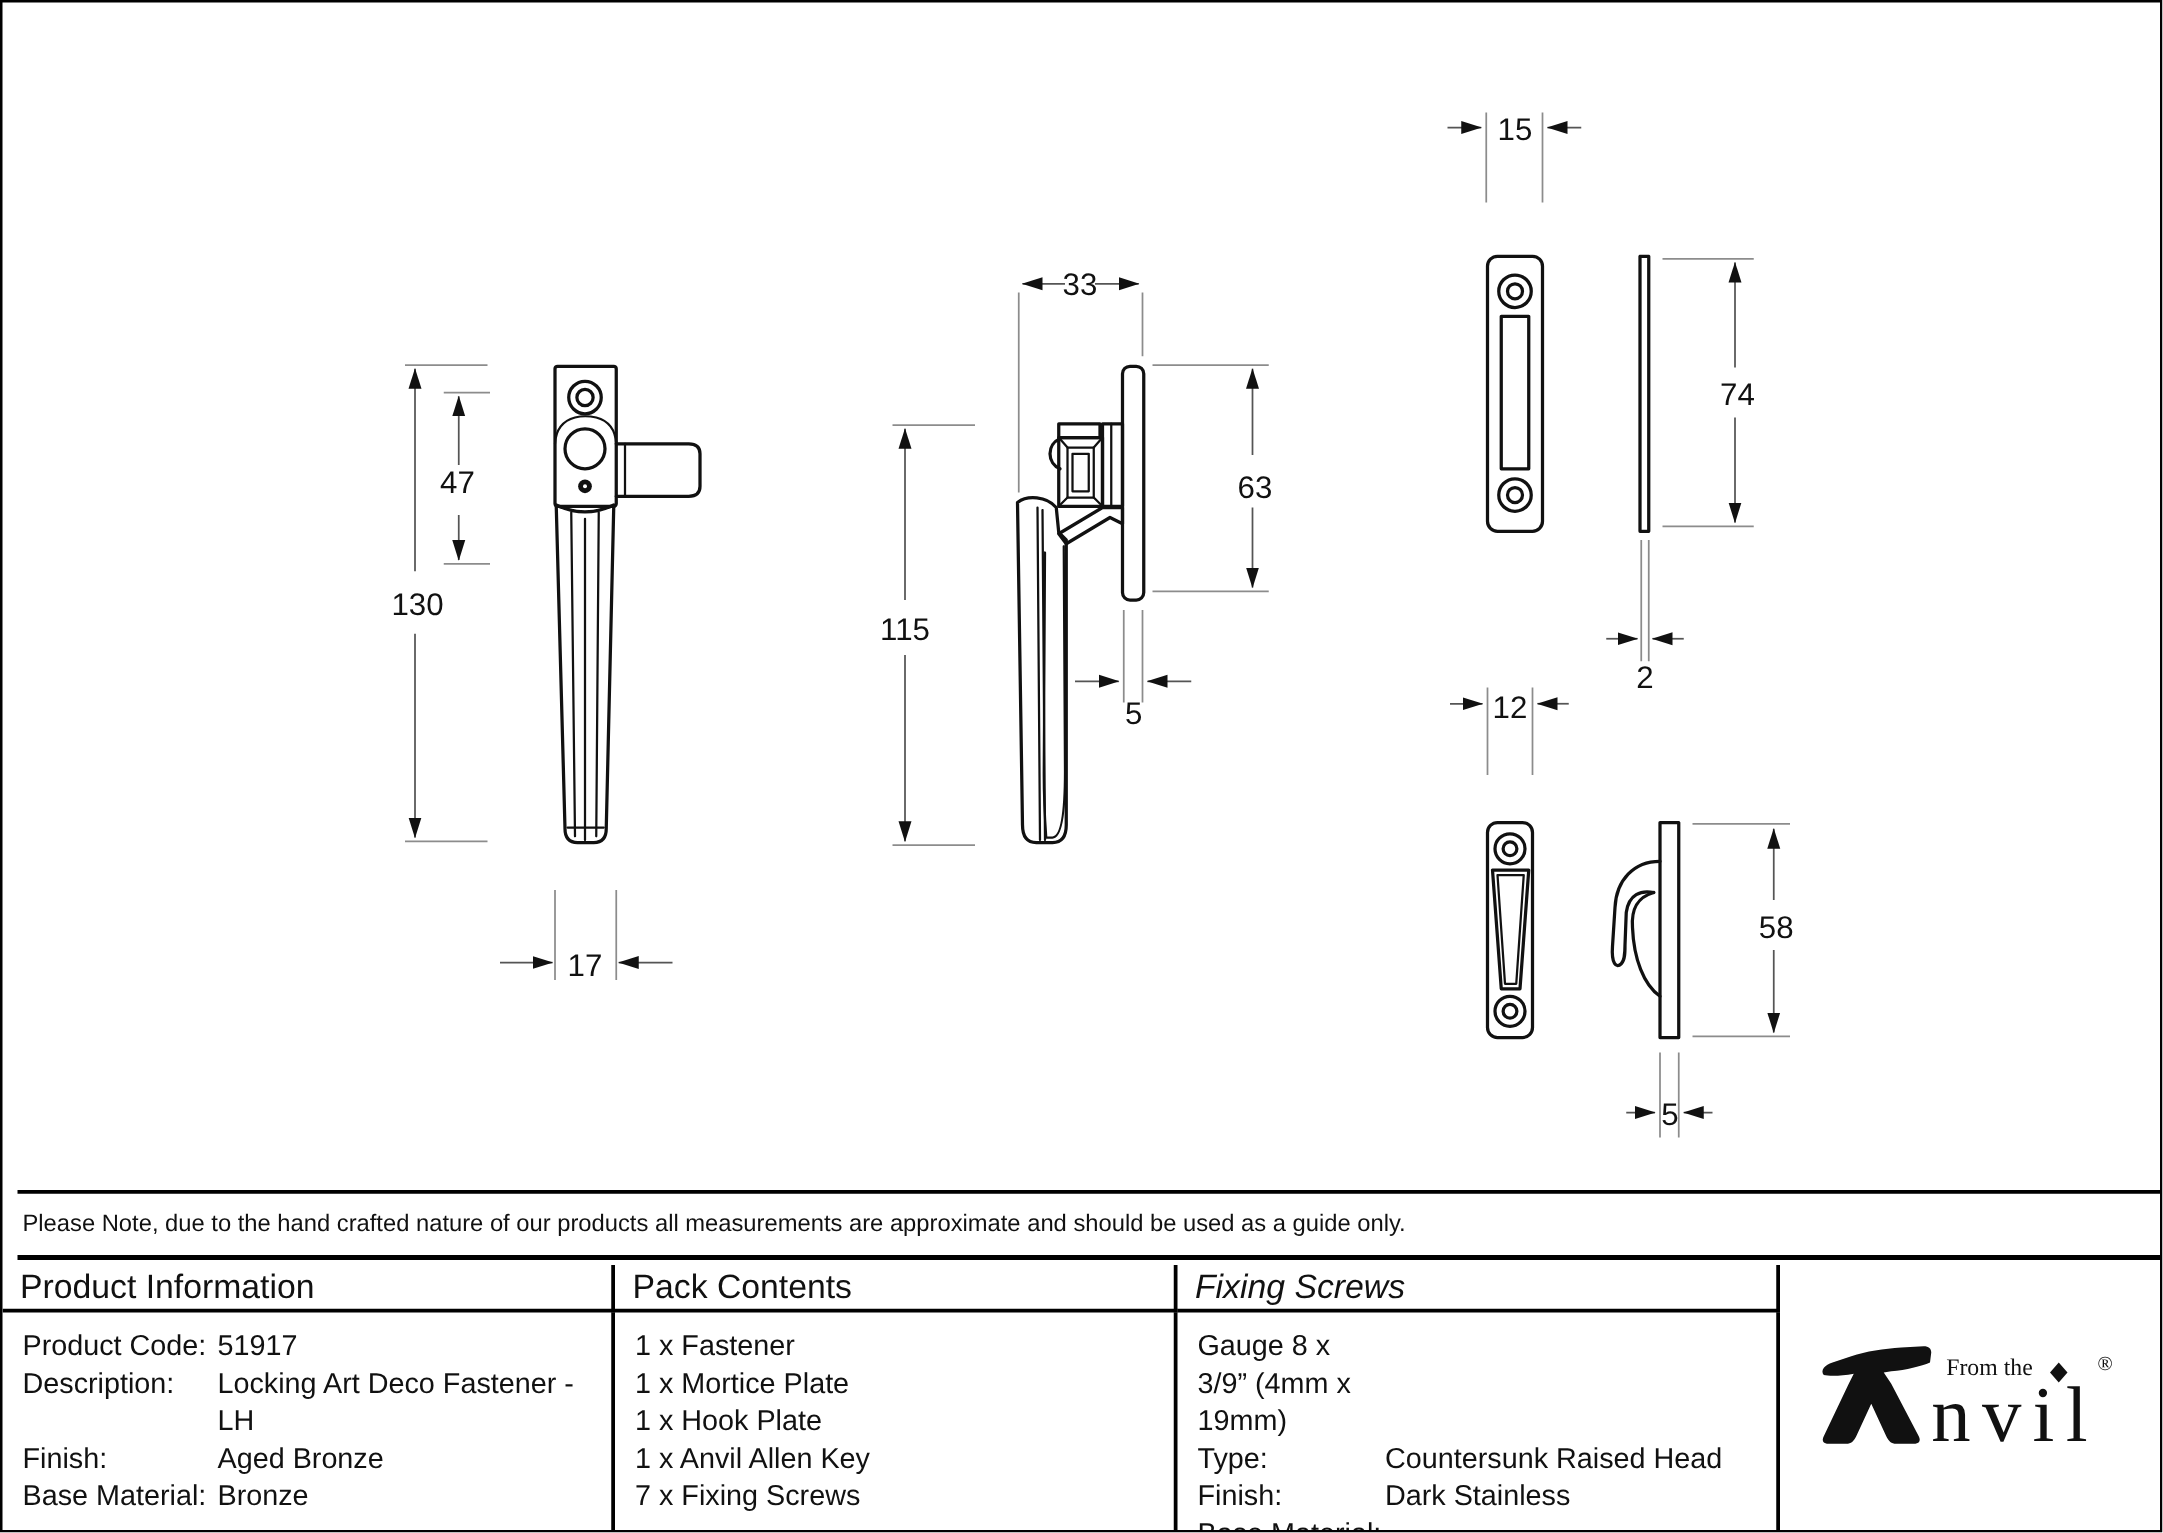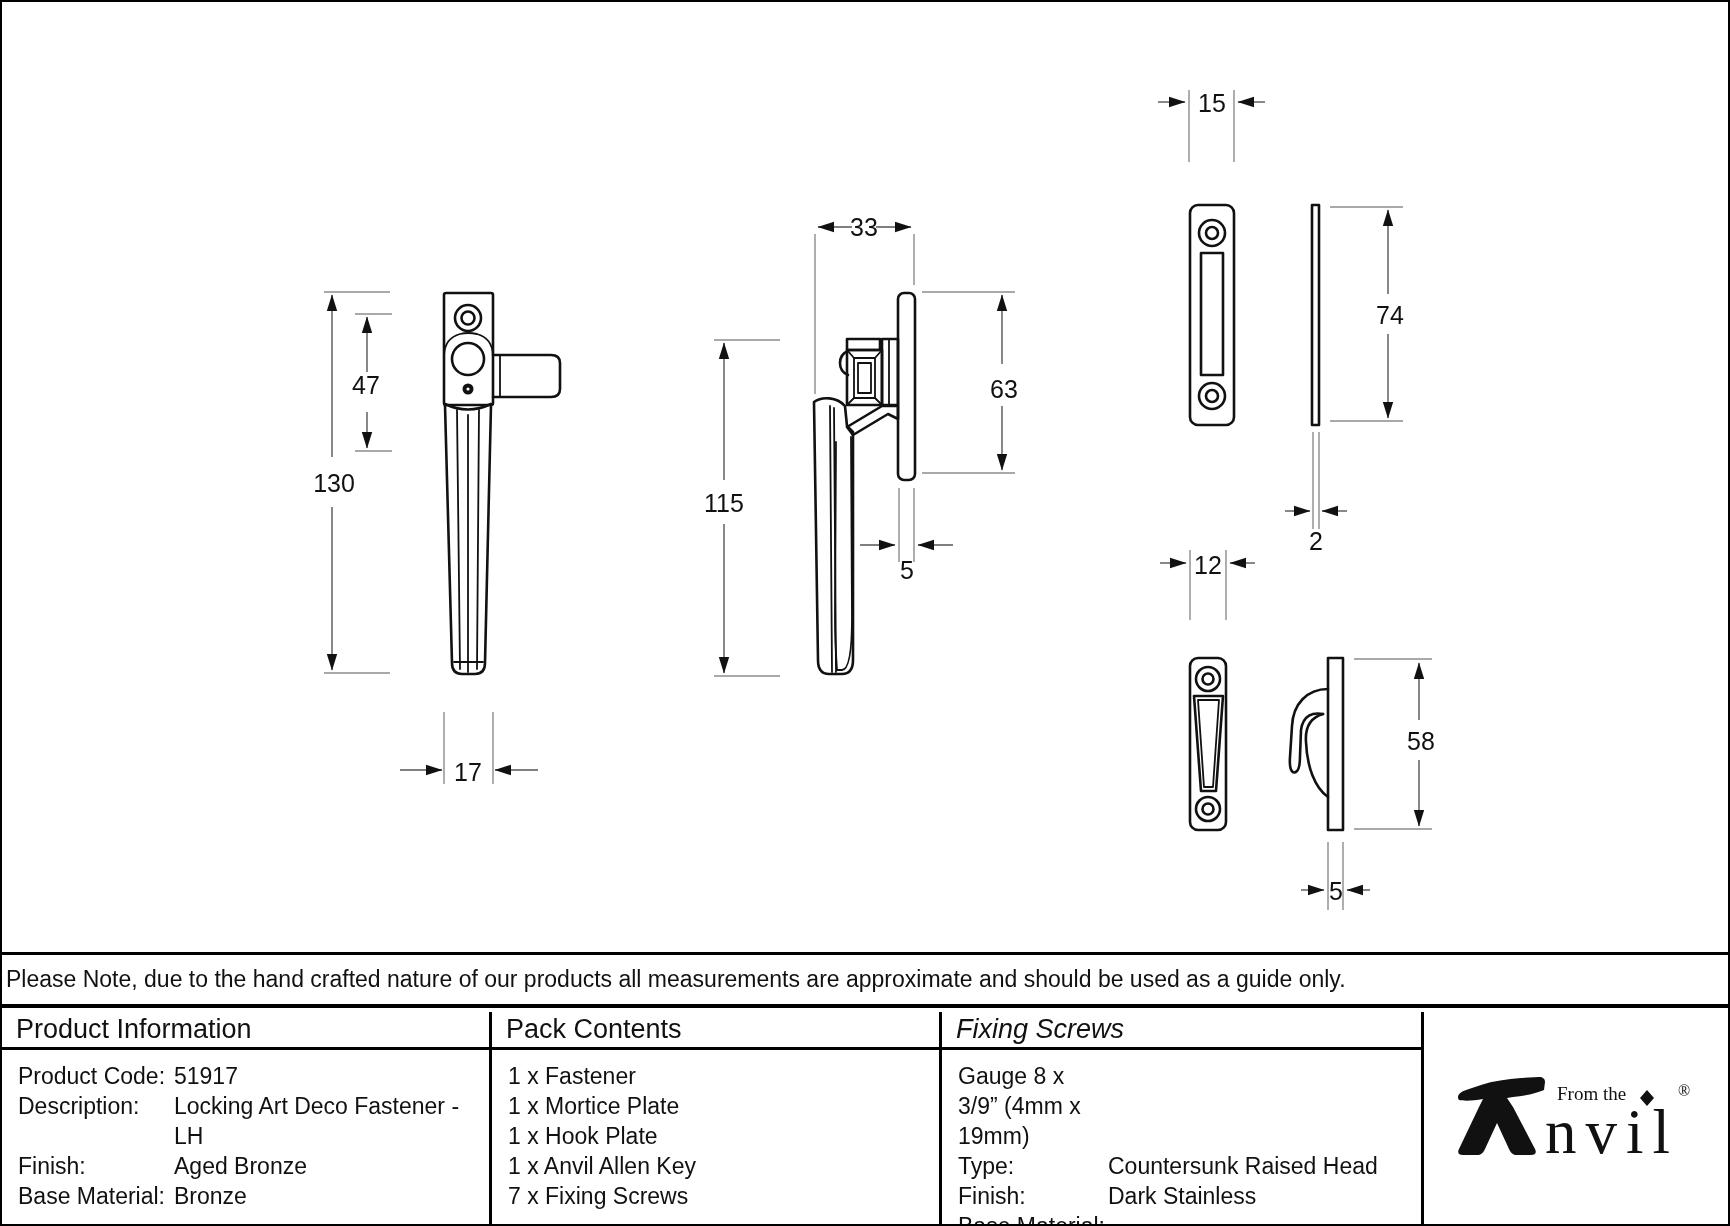--- a/index.html
+++ b/index.html
@@ -3,23 +3,23 @@
 <meta charset="utf-8">
 <style>
   html,body{margin:0;padding:0;background:#fff;}
   .sheet{
     position:relative;width:1730px;height:1226px;box-sizing:border-box;
     border:2.5px solid #000;background:#fff;overflow:hidden;
     font-family:"Liberation Sans",sans-serif;color:#111;
   }
   .drawing-area{position:absolute;left:0;top:0;width:1730px;height:952px;}
   .note-row{
-    position:absolute;left:0;right:0;top:950px;height:56px;box-sizing:border-box;
+    position:absolute;left:12px;right:0;top:950px;height:56px;box-sizing:border-box;
     border-top:3px solid #000;border-bottom:4px solid #000;
-    display:flex;align-items:center;padding-left:4px;font-size:23px;
+    display:flex;align-items:center;padding-left:4px;font-size:19px;
   }
   .spec-table{
     position:absolute;left:0;right:0;top:1010px;bottom:0;
     display:grid;grid-template-columns:490px 450px 482px 1fr;grid-template-rows:38px 1fr;
   }
   .th{
     box-sizing:border-box;border-right:3px solid #000;border-bottom:3px solid #000;
     display:flex;align-items:center;padding-left:14px;font-size:27px;
   }
   .td{

